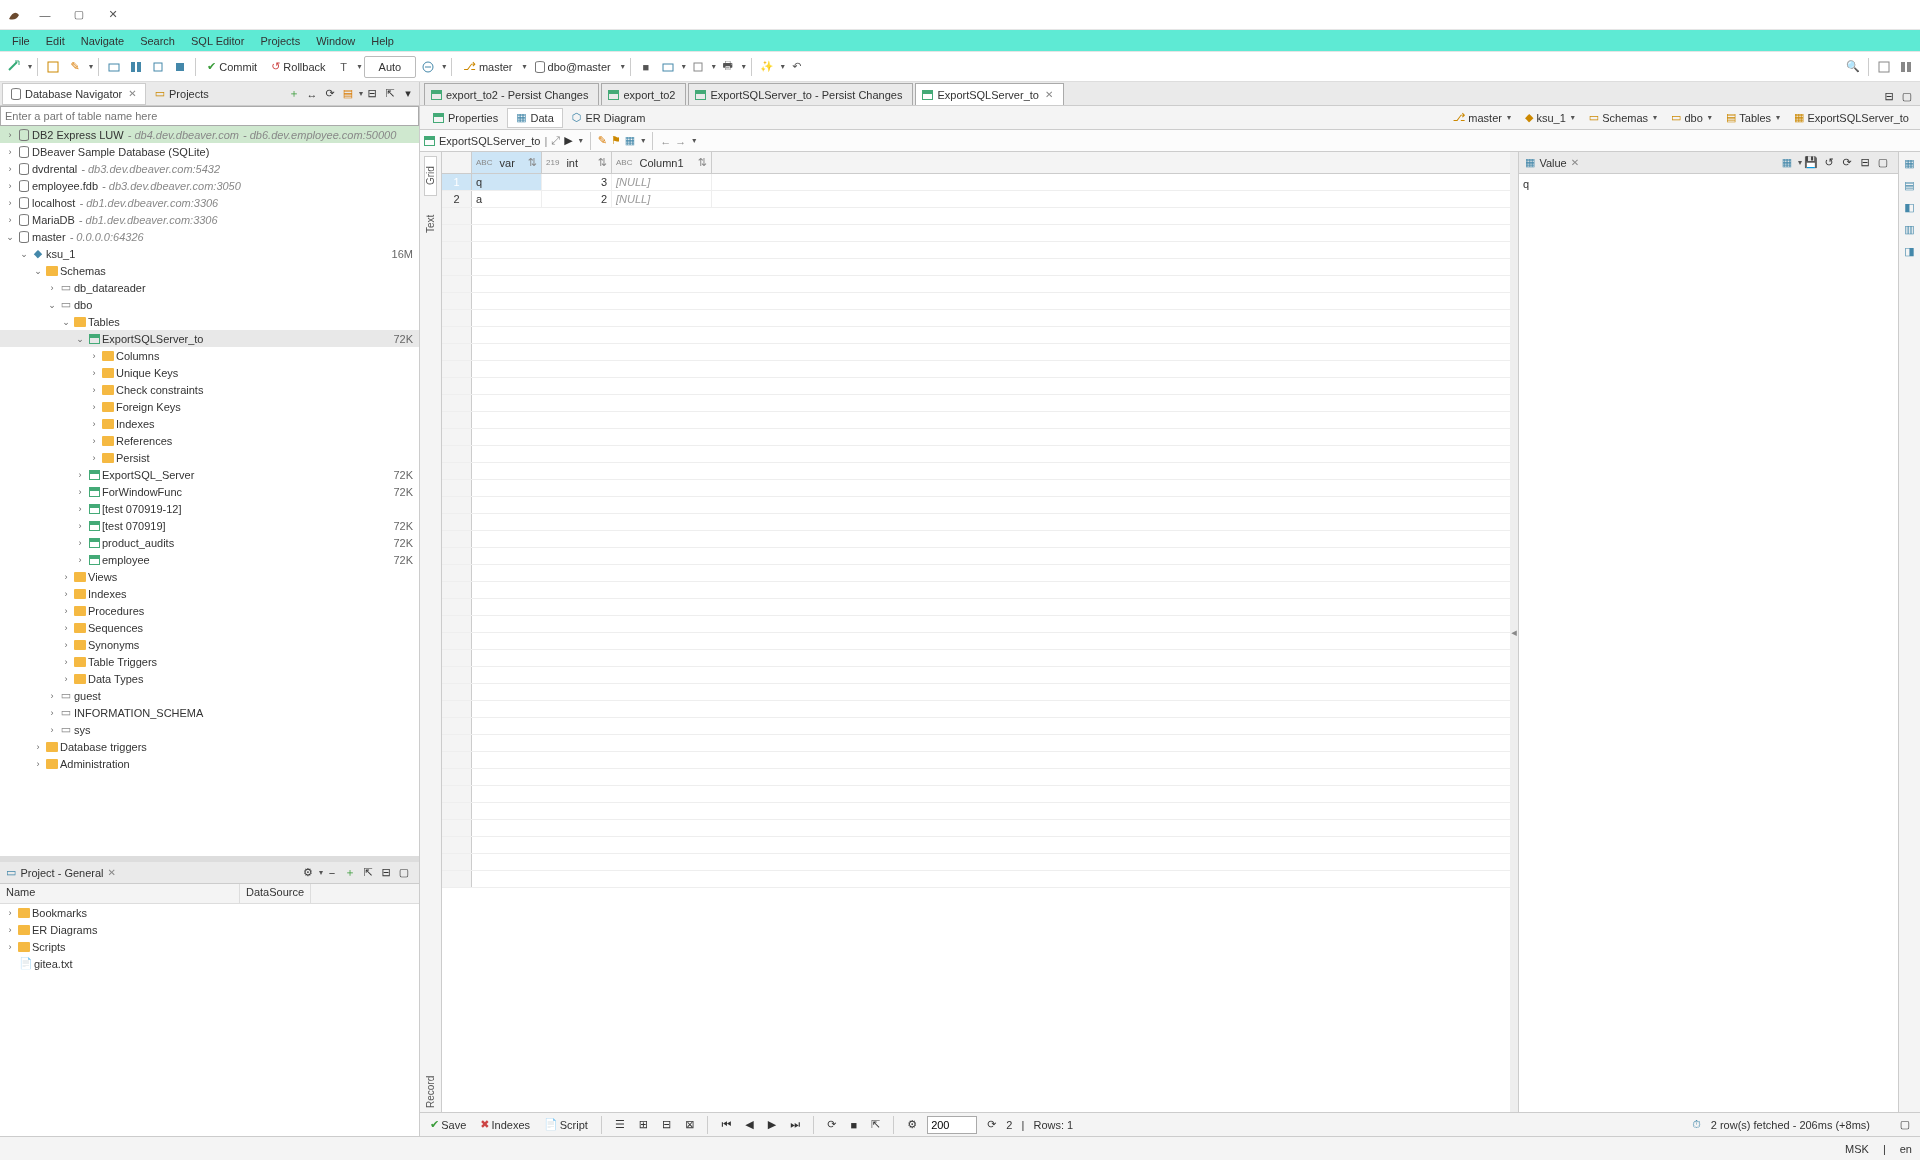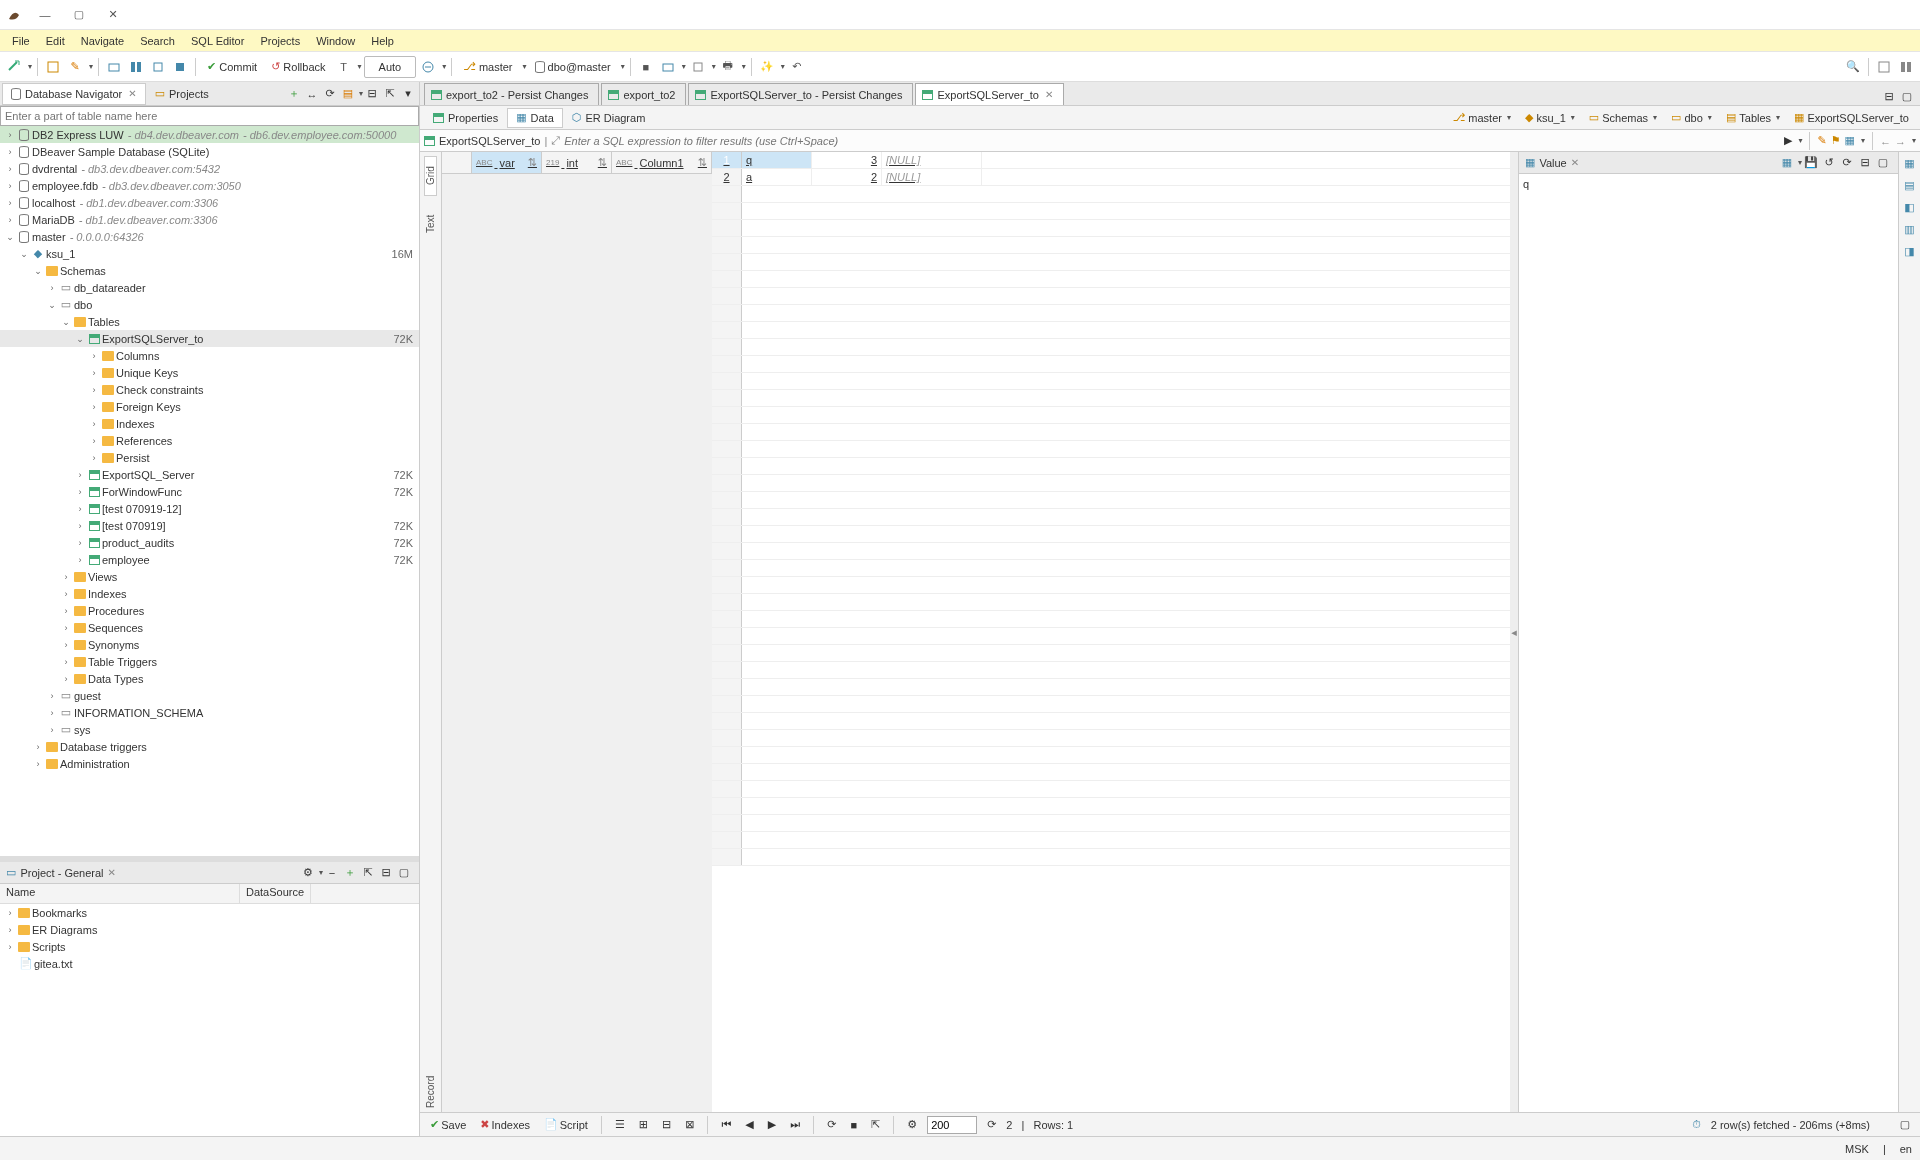--- a/index.html
+++ b/index.html
@@ -1,21 +1,21 @@
 <!DOCTYPE html>
 <html><head>
 <meta charset="utf-8">
 <style>
 * { margin:0; padding:0; box-sizing:border-box; font-family:"Segoe UI",Tahoma,sans-serif; font-size:11px; }
 body { background:#f0f0f0; width:1920px; height:1160px; overflow:hidden; display:flex; flex-direction:column; color:#333;}
 .titlebar { height:30px; background:#fff; display:flex; align-items:center; padding:0 6px; border-bottom:1px solid #e5e5e5;}
 .titlebar .logo { width:16px; height:16px; margin-right:6px; display:flex; align-items:center; justify-content:center;}
 .titlebar .title { flex:1; color:#555;}
 .titlebar .win-btn { width:34px; height:22px; display:flex; align-items:center; justify-content:center; color:#555;}
-.menubar { height:22px; background:#fef9c3; display:flex; align-items:center; padding:0 4px; border-bottom:1px solid #e5e5e5;}
+.menubar { height:22px; background:#5eead4; display:flex; align-items:center; padding:0 4px; border-bottom:1px solid #e5e5e5;}
 .menubar .menu-item { padding:2px 8px; color:#333;}
 .toolbar { height:30px; background:#fff; display:flex; align-items:center; padding:0 4px; border-bottom:1px solid #ddd; gap:2px;}
 .tb-btn { width:20px; height:20px; display:flex; align-items:center; justify-content:center; color:#555;}
 .tb-sep { width:1px; height:18px; background:#ccc; margin:0 3px;}
 .tb-label-btn { height:20px; padding:0 6px; display:flex; align-items:center; gap:3px;}
 .pill { border:1px solid #bbb; border-radius:2px; height:22px; padding:0 14px; display:flex; align-items:center; background:#fff;}
 .arrow-down { font-size:8px; color:#555; margin-left:2px;}
 .green{color:#3a9c3a;}
 .orange{color:#d97a00;}
 .main { flex:1; display:flex; overflow:hidden;}
@@ -44,21 +44,21 @@
 .etab.active{background:#fff;}
 .subtabs{height:24px;background:#f4f4f4;display:flex;align-items:center;border-bottom:1px solid #ccc;padding:0 4px;}
 .stab{height:20px;padding:0 8px;display:flex;align-items:center;gap:4px;border:1px solid transparent;}
 .stab.active{background:#fff;border-color:#ccc;}
 .crumb{height:18px;padding:0 6px;display:flex;align-items:center;gap:3px;border:1px solid transparent;}
 .filter-bar{height:22px;display:flex;align-items:center;padding:0 4px;gap:4px;border-bottom:1px solid #ccc;background:#fcfcfc;}
 .filter-bar input{flex:1;border:none;background:transparent;font-style:italic;color:#888;}
 .grid-area{flex:1;display:flex;overflow:hidden;}
 .grid-side{width:22px;background:#f4f4f4;border-right:1px solid #ccc;display:flex;flex-direction:column;align-items:center;padding-top:4px;gap:8px;}
 .side-v{writing-mode:vertical-rl;transform:rotate(180deg);height:40px;font-size:10px;color:#555;text-align:center;}
-.grid{flex:1;display:flex;flex-direction:row;overflow:hidden;text-decoration:underline;}
+.grid{flex:1;display:flex;flex-direction:column;overflow:hidden;}
 .ghead{height:22px;display:flex;background:#f4f4f4;border-bottom:1px solid #ccc;}
 .gcell-hd{border-right:1px solid #ccc;display:flex;align-items:center;padding:0 4px;gap:2px;position:relative;}
 .grow{height:17px;display:flex;border-bottom:1px solid #eee;}
 .gcell{border-right:1px solid #eee;padding:0 4px;display:flex;align-items:center;}
 .grownum{width:30px;background:#f4f4f4;border-right:1px solid #ccc;text-align:center;justify-content:center;}
 .grownum.sel{background:#3b82c4;color:#fff;}
 .gcell.sel{background:#cde5f6;}
 .col-var{width:70px;} .col-int{width:70px;} .col-c1{width:100px;}
 .val-panel{width:380px;border-left:1px solid #ccc;display:flex;flex-direction:column;}
 .val-h{height:22px;background:#eaeaea;display:flex;align-items:center;padding:0 6px;border-bottom:1px solid #ccc;}
@@ -620,21 +620,20 @@
             <span style="color:#c80">▦</span>
             <span>ExportSQLServer_to</span>
           </div>
         </div>
     </div>
     <div class="filter-bar">
       <span class="icon-table"></span>
       <span>ExportSQLServer_to</span>
       <span style="color:#888">|</span>
       <span style="color:#888">⤢</span>
-      <input placeholder="Enter a SQL expression to filter results (use Ctrl+Space)" style="">
       <span>▶</span>
       <span class="arrow-down">▾</span>
       <span class="tb-sep"></span>
       <span class="orange">✎</span>
       <span style="color:#c80">⚑</span>
       <span style="color:#48a">▦</span>
       <span class="arrow-down">▾</span>
       <span class="tb-sep"></span>
       <span style="color:#888">←</span>
       <span style="color:#888">→</span>

